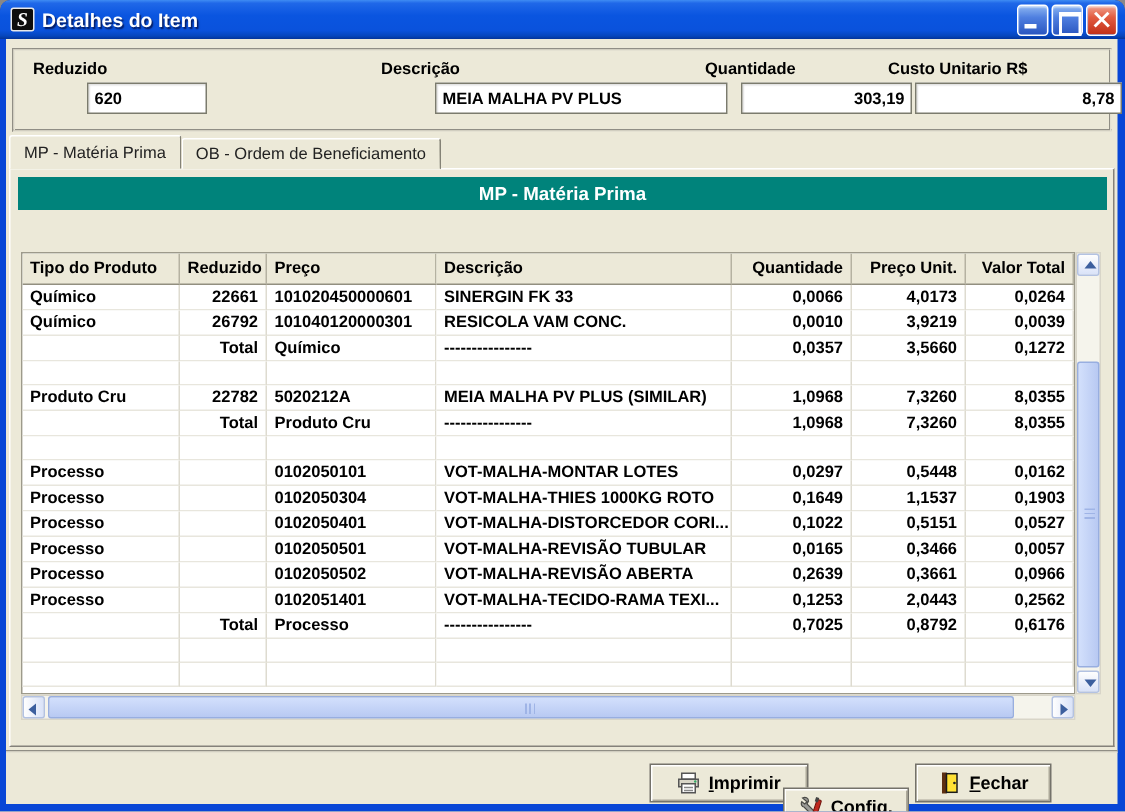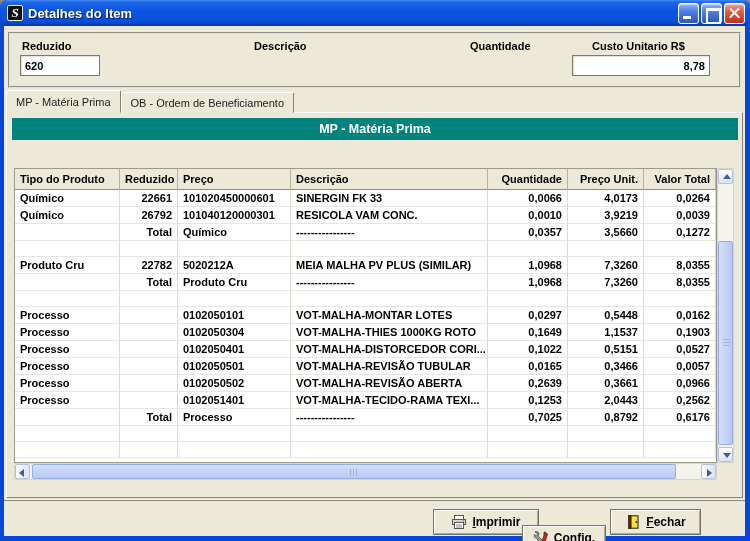--- a/index.html
+++ b/index.html
@@ -62,21 +62,21 @@
   .fields-panel {
     position:absolute; left:4px; top:6px; width:733px; height:56px;
     border:2px groove #e4e1d2;
   }
   .field { position:absolute; top:4px; }
   .field label { display:block; font-size:11px; font-weight:bold; margin:2px 0 3px 2px; white-space:nowrap; }
   .field input {
     display:block; width:100%; height:21px;
     border:1px solid #7b7b6d; background:#fff;
     font-family:"Liberation Sans",sans-serif; font-size:11px; font-weight:bold;
-    padding:0 4px; box-shadow:inset 1px 1px 1px rgba(0,0,0,.12);
+    padding:0 4px; box-shadow:inset 1px 1px 1px rgba(0,0,0,.12);margin-left:38px;
   }
   .field input.num { text-align:right; }
   .f-reduzido { left:10px;  width:80px; }
   .f-codigo   { left:102px; width:137px; }
   .f-desc     { left:242px; width:195px; }
   .f-qtd      { left:446px; width:114px; }
   .f-custo    { left:562px; width:138px; }
   .f-qtd label { margin-left:14px; }
   .f-custo label { margin-left:20px; }
   
@@ -199,23 +199,25 @@
 
   <div class="client" style="background: rgb(236, 233, 216);">
 
     <div class="fields-panel">
       <div class="field f-reduzido">
         <label>Reduzido</label>
         <input readonly="" value="620" style="">
       </div>
       <div class="field f-desc">
         <label>Descrição</label>
+        <input readonly="" value="MEIA MALHA PV PLUS" style="">
       </div>
       <div class="field f-qtd">
         <label>Quantidade</label>
+        <input class="num" readonly="" value="303,19" style="">
       </div>
       <div class="field f-custo">
         <label>Custo Unitario R$</label>
         <input class="num" readonly="" value="8,78" style="">
       </div>
     </div>
 
     <div class="tabs">
       <div class="tab active">MP - Matéria Prima</div>
       <div class="tab">OB - Ordem de Beneficiamento</div>

